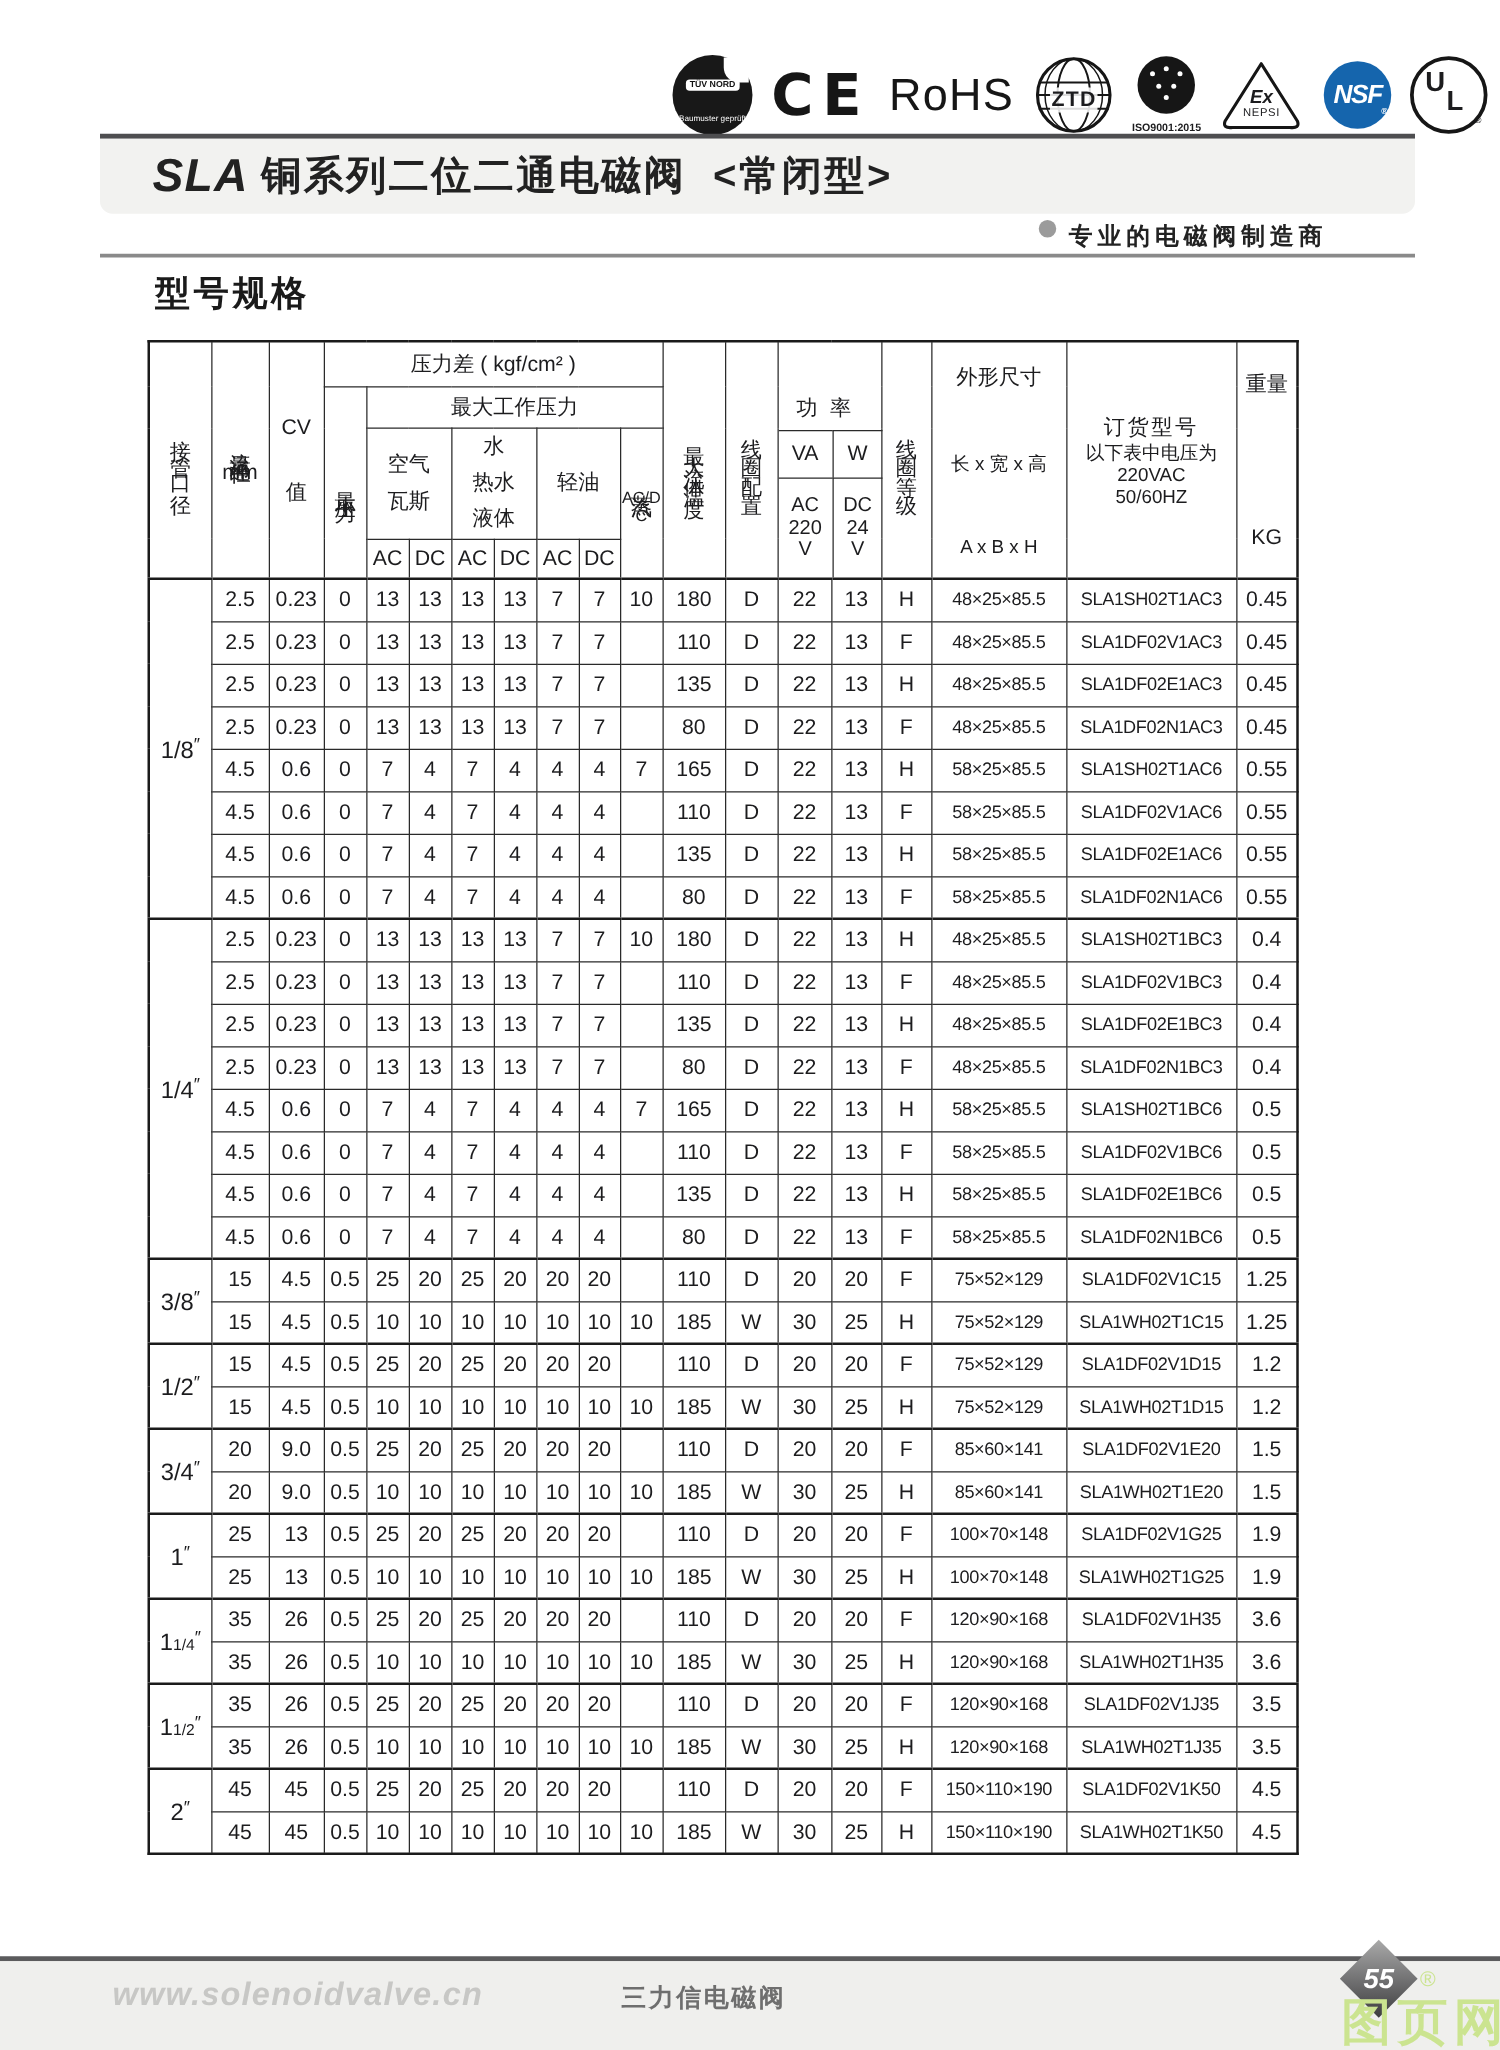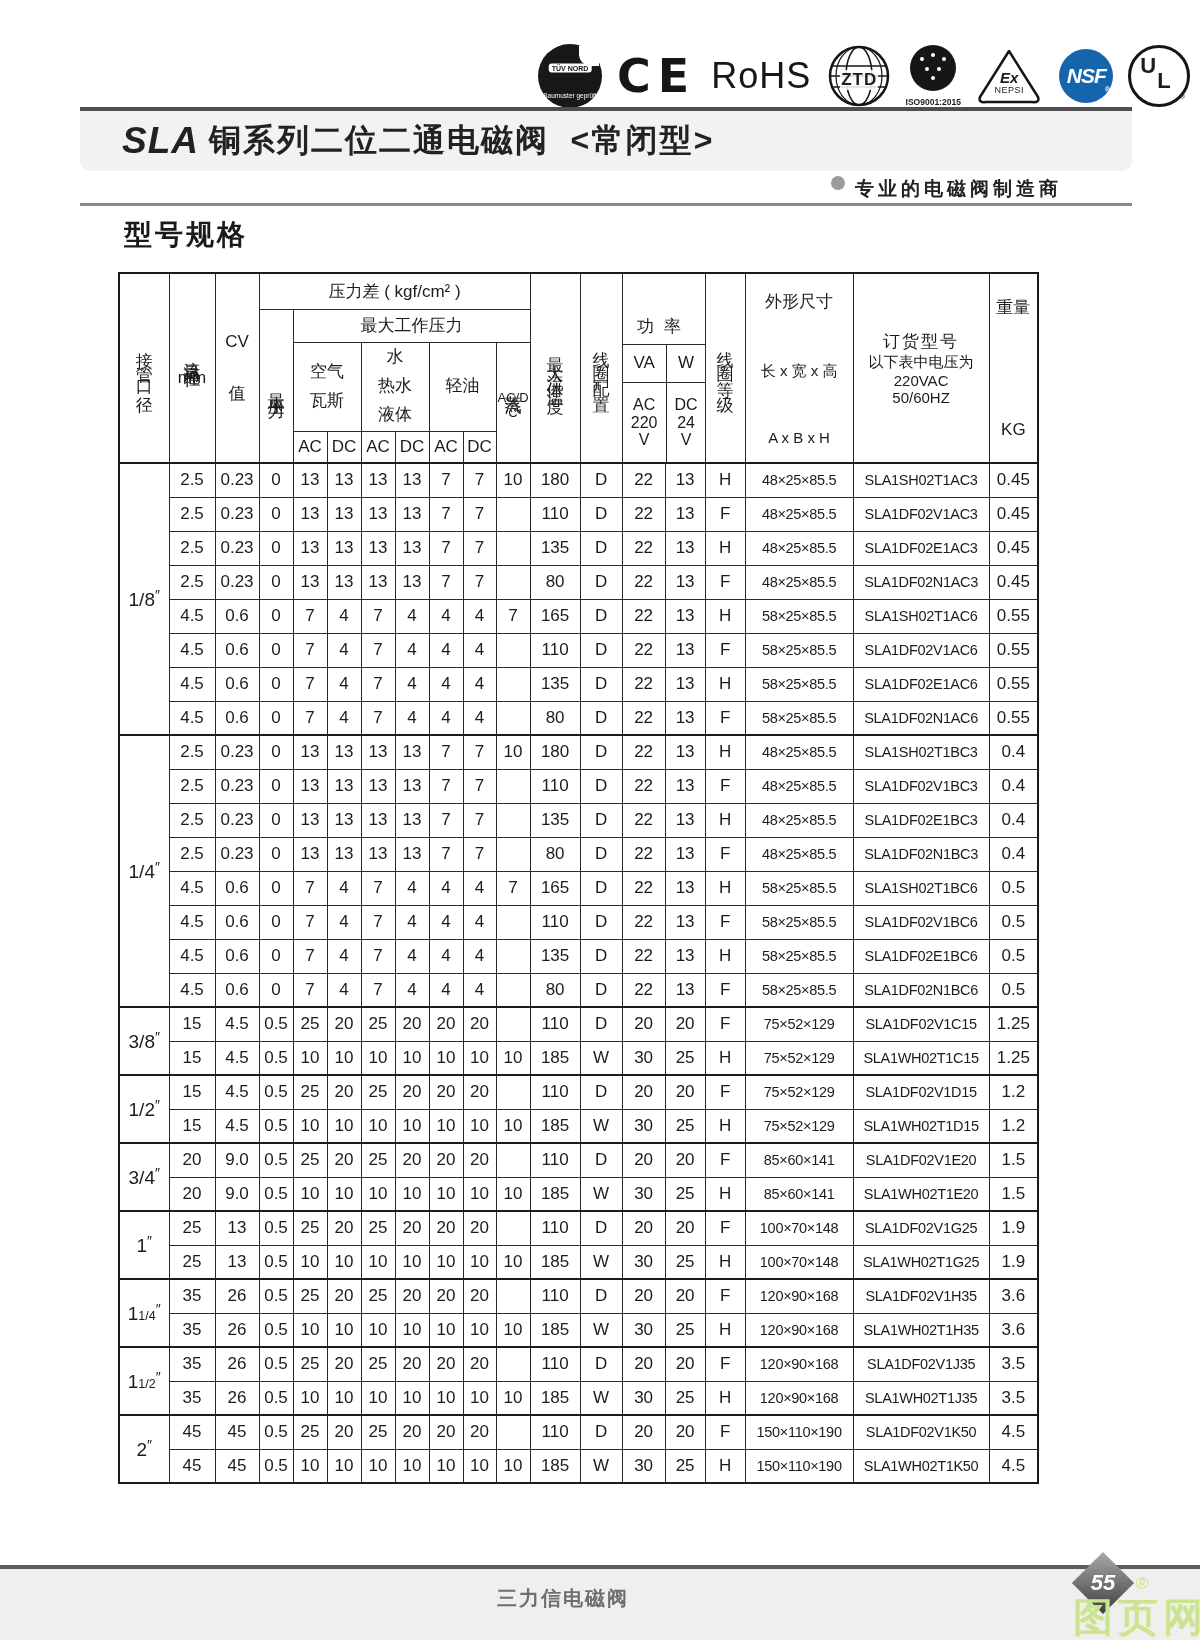--- a/index.html
+++ b/index.html
@@ -882,19 +882,20 @@
             <td class="small-cell">150×110×190</td>
             <td class="small-cell">SLA1WH02T1K50</td>
             <td>4.5</td>
           </tr>
         </tbody>
     </table>
   </div>
 
   <div class="footer-rule"></div>
   <div class="footer-bar"></div>
+  <div class="footer-url">www.solenoidvalve.cn</div>
   <div class="footer-company">三力信电磁阀</div>
   <div class="page-diamond"></div>
   <div class="page-num">55</div>
   <div class="watermark-reg">®</div>
   <div class="watermark">图页网</div>
 
 </div>
 
 </body></html>

